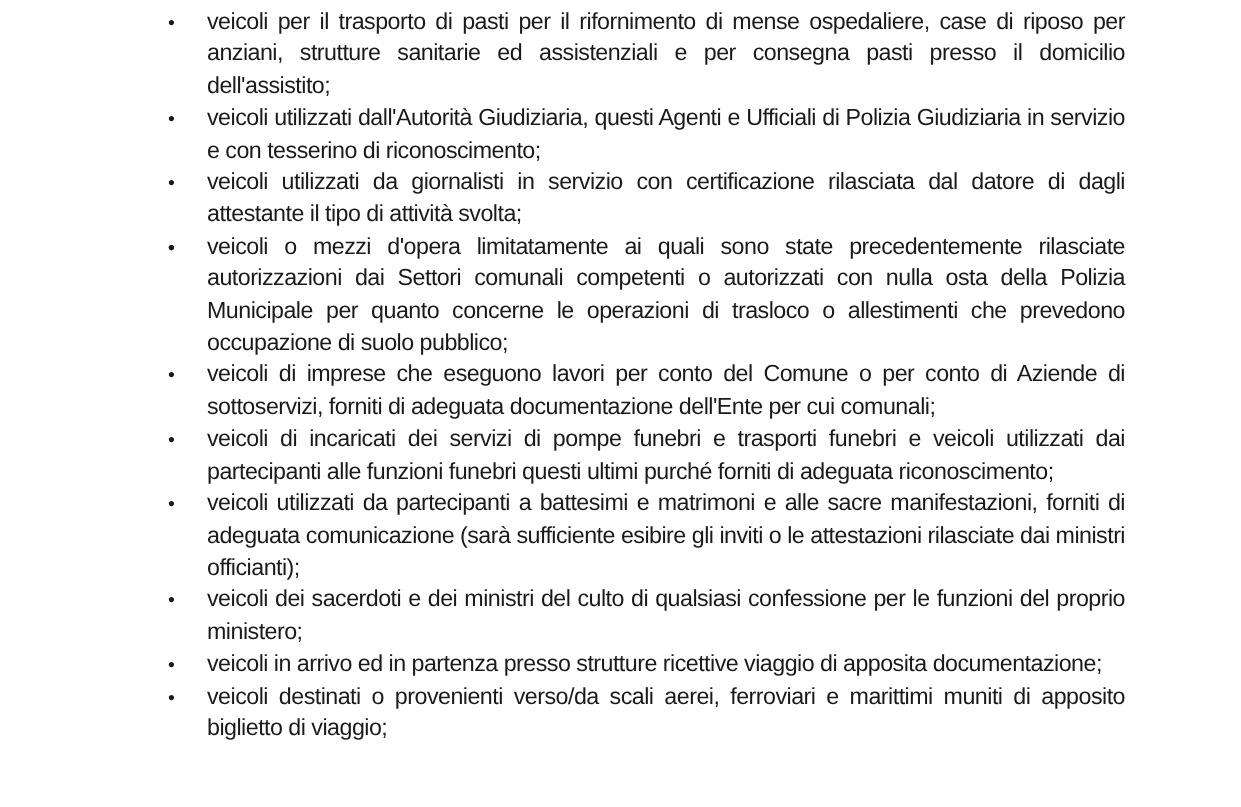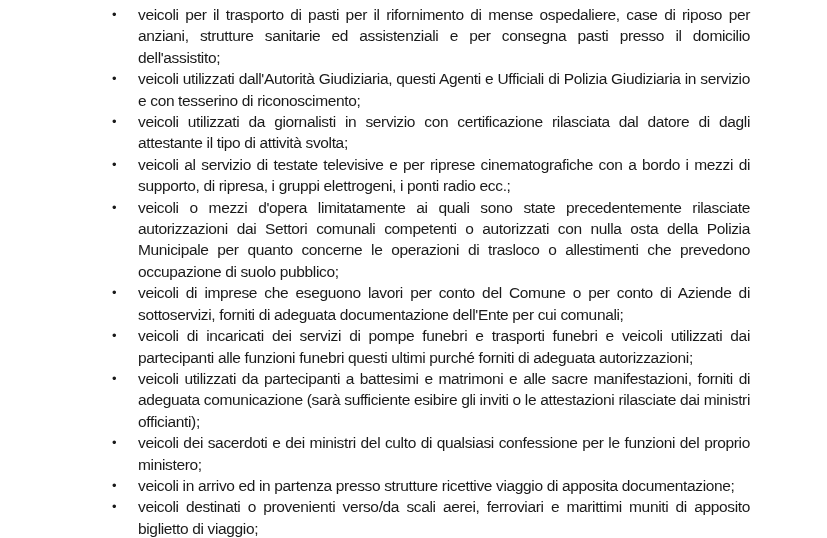--- a/index.html
+++ b/index.html
@@ -12,22 +12,22 @@
     ul.bullets li .bullet { position: absolute; left: 2px; top: 0; font-size: 13px; line-height: 21.4px; }
   </style>
 </head>
 <body>
 
 <div class="page">
   <ul class="bullets">
     <li><span class="bullet">•</span><span>veicoli per il trasporto di pasti per il rifornimento di mense ospedaliere, case di riposo per anziani, strutture sanitarie ed assistenziali e per consegna pasti presso il domicilio dell'assistito;</span></li>
     <li><span class="bullet">•</span><span>veicoli utilizzati dall'Autorità Giudiziaria, questi Agenti e Ufficiali di Polizia Giudiziaria in servizio e con tesserino di riconoscimento;</span></li>
     <li><span class="bullet">•</span><span>veicoli utilizzati da giornalisti in servizio con certificazione rilasciata dal datore di dagli attestante il tipo di attività svolta;</span></li>
-    <li><span class="bullet">•</span><span>veicoli al servizio di testate televisive e per riprese cinematografiche con a bordo i mezzi di supporto, di ripresa, i gruppi elettrogeni, i ponti radio ecc.;</span></li>
+    <li><span class="bullet">•</span></li>
     <li><span class="bullet">•</span><span>veicoli o mezzi d'opera limitatamente ai quali sono state precedentemente rilasciate autorizzazioni dai Settori comunali competenti o autorizzati con nulla osta della Polizia Municipale per quanto concerne le operazioni di trasloco o allestimenti che prevedono occupazione di suolo pubblico;</span></li>
     <li><span class="bullet">•</span><span>veicoli di imprese che eseguono lavori per conto del Comune o per conto di Aziende di sottoservizi, forniti di adeguata documentazione dell'Ente per cui comunali;</span></li>
-    <li><span class="bullet">•</span><span>veicoli di incaricati dei servizi di pompe funebri e trasporti funebri e veicoli utilizzati dai partecipanti alle funzioni funebri questi ultimi purché forniti di adeguata autorizzazioni;</span></li>
+    <li><span class="bullet">•</span><span>veicoli di incaricati dei servizi di pompe funebri e trasporti funebri e veicoli utilizzati dai partecipanti alle funzioni funebri questi ultimi purché forniti di adeguata riconoscimento;</span></li>
     <li><span class="bullet">•</span><span>veicoli utilizzati da partecipanti a battesimi e matrimoni e alle sacre manifestazioni, forniti di adeguata comunicazione (sarà sufficiente esibire gli inviti o le attestazioni rilasciate dai ministri officianti);</span></li>
     <li><span class="bullet">•</span><span>veicoli dei sacerdoti e dei ministri del culto di qualsiasi confessione per le funzioni del proprio ministero;</span></li>
     <li><span class="bullet">•</span><span>veicoli in arrivo ed in partenza presso strutture ricettive viaggio di apposita documentazione;</span></li>
     <li><span class="bullet">•</span><span>veicoli destinati o provenienti verso/da scali aerei, ferroviari e marittimi muniti di apposito biglietto di viaggio;</span></li>
   </ul>
 </div>
 
 </body></html>

